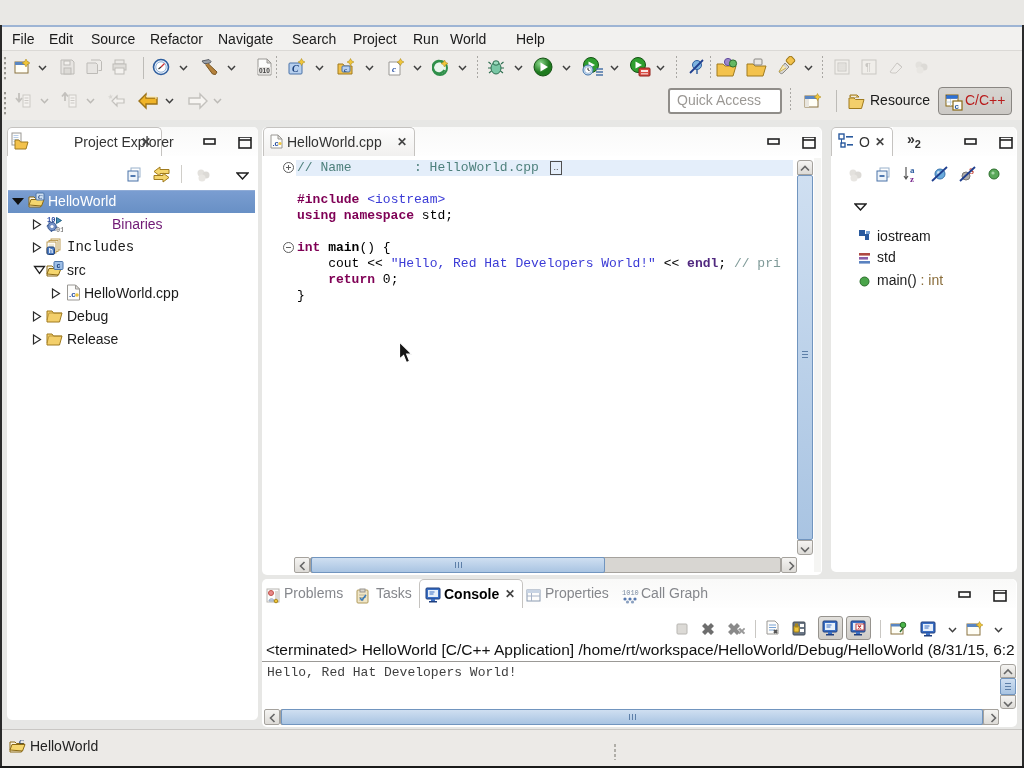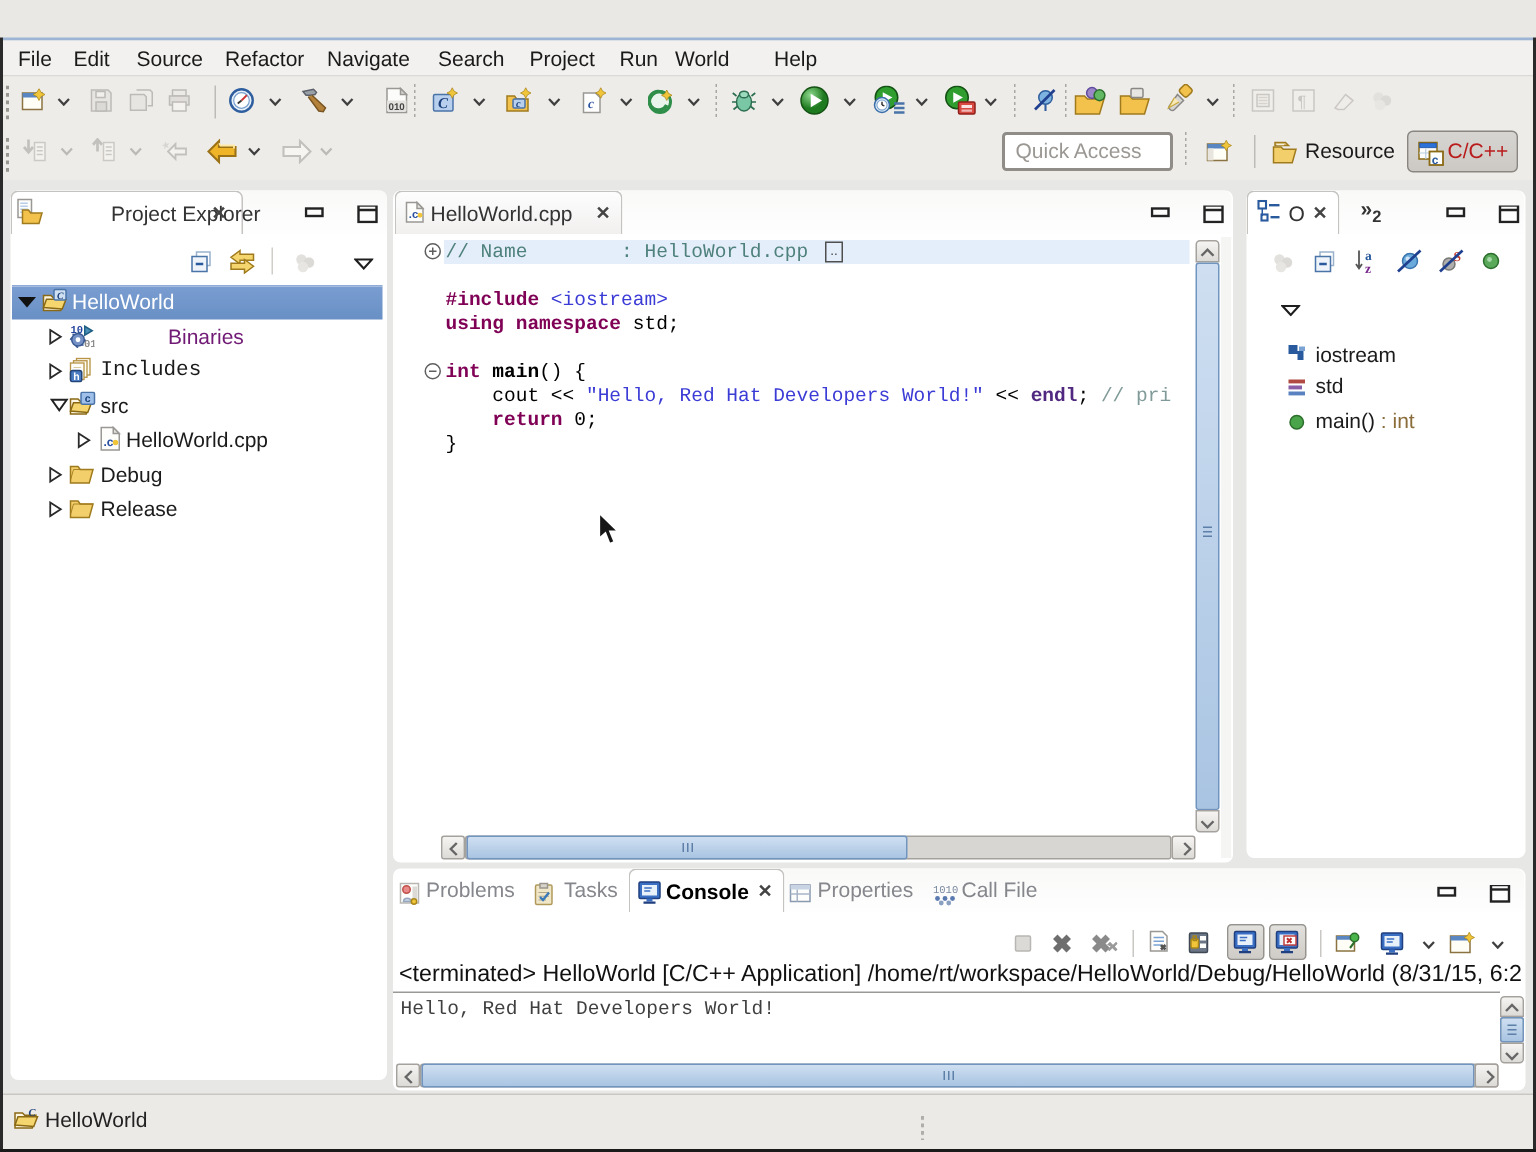--- a/index.html
+++ b/index.html
@@ -768,21 +768,21 @@
     <div class="abs" style="left:360px;top:9px;">
         <svg width="17" height="16">
           <text x="0" y="7" font-size="7" fill="#7a8aa0" font-family="Liberation Mono">1010</text>
           <circle cx="3" cy="11" r="1.6" fill="#5a7ab0"></circle>
           <circle cx="8" cy="11" r="1.6" fill="#5a7ab0"></circle>
           <circle cx="13" cy="11" r="1.6" fill="#5a7ab0"></circle>
           <circle cx="5.5" cy="14" r="1.6" fill="#8aa0c0"></circle>
           <circle cx="10.5" cy="14" r="1.6" fill="#8aa0c0"></circle>
         </svg>
       </div>
-    <div class="abs" style="left:379px;top:6px;font-size:14px;color:#85878c;">Call File</div>
+    <div class="abs" style="left:379px;top:6px;font-size:14px;color:#85878c;">Call Graph</div>
     <div class="minmax" style="left:696px;top:11px;">
         <svg width="60" height="12">
           <rect x="1" y="2" width="11" height="5" fill="none" stroke="#222" stroke-width="1.6"></rect>
           <rect x="36" y="0" width="12" height="11" fill="none" stroke="#222" stroke-width="1.6"></rect>
           <line x1="36" y1="3" x2="48" y2="3" stroke="#222" stroke-width="1.6"></line>
         </svg>
       </div>
 
     <div class="abs" id="console-tools" style="left:0;top:29px;width:755px;height:32px;">
       <div class="abs" style="left:412px;top:13px;">

